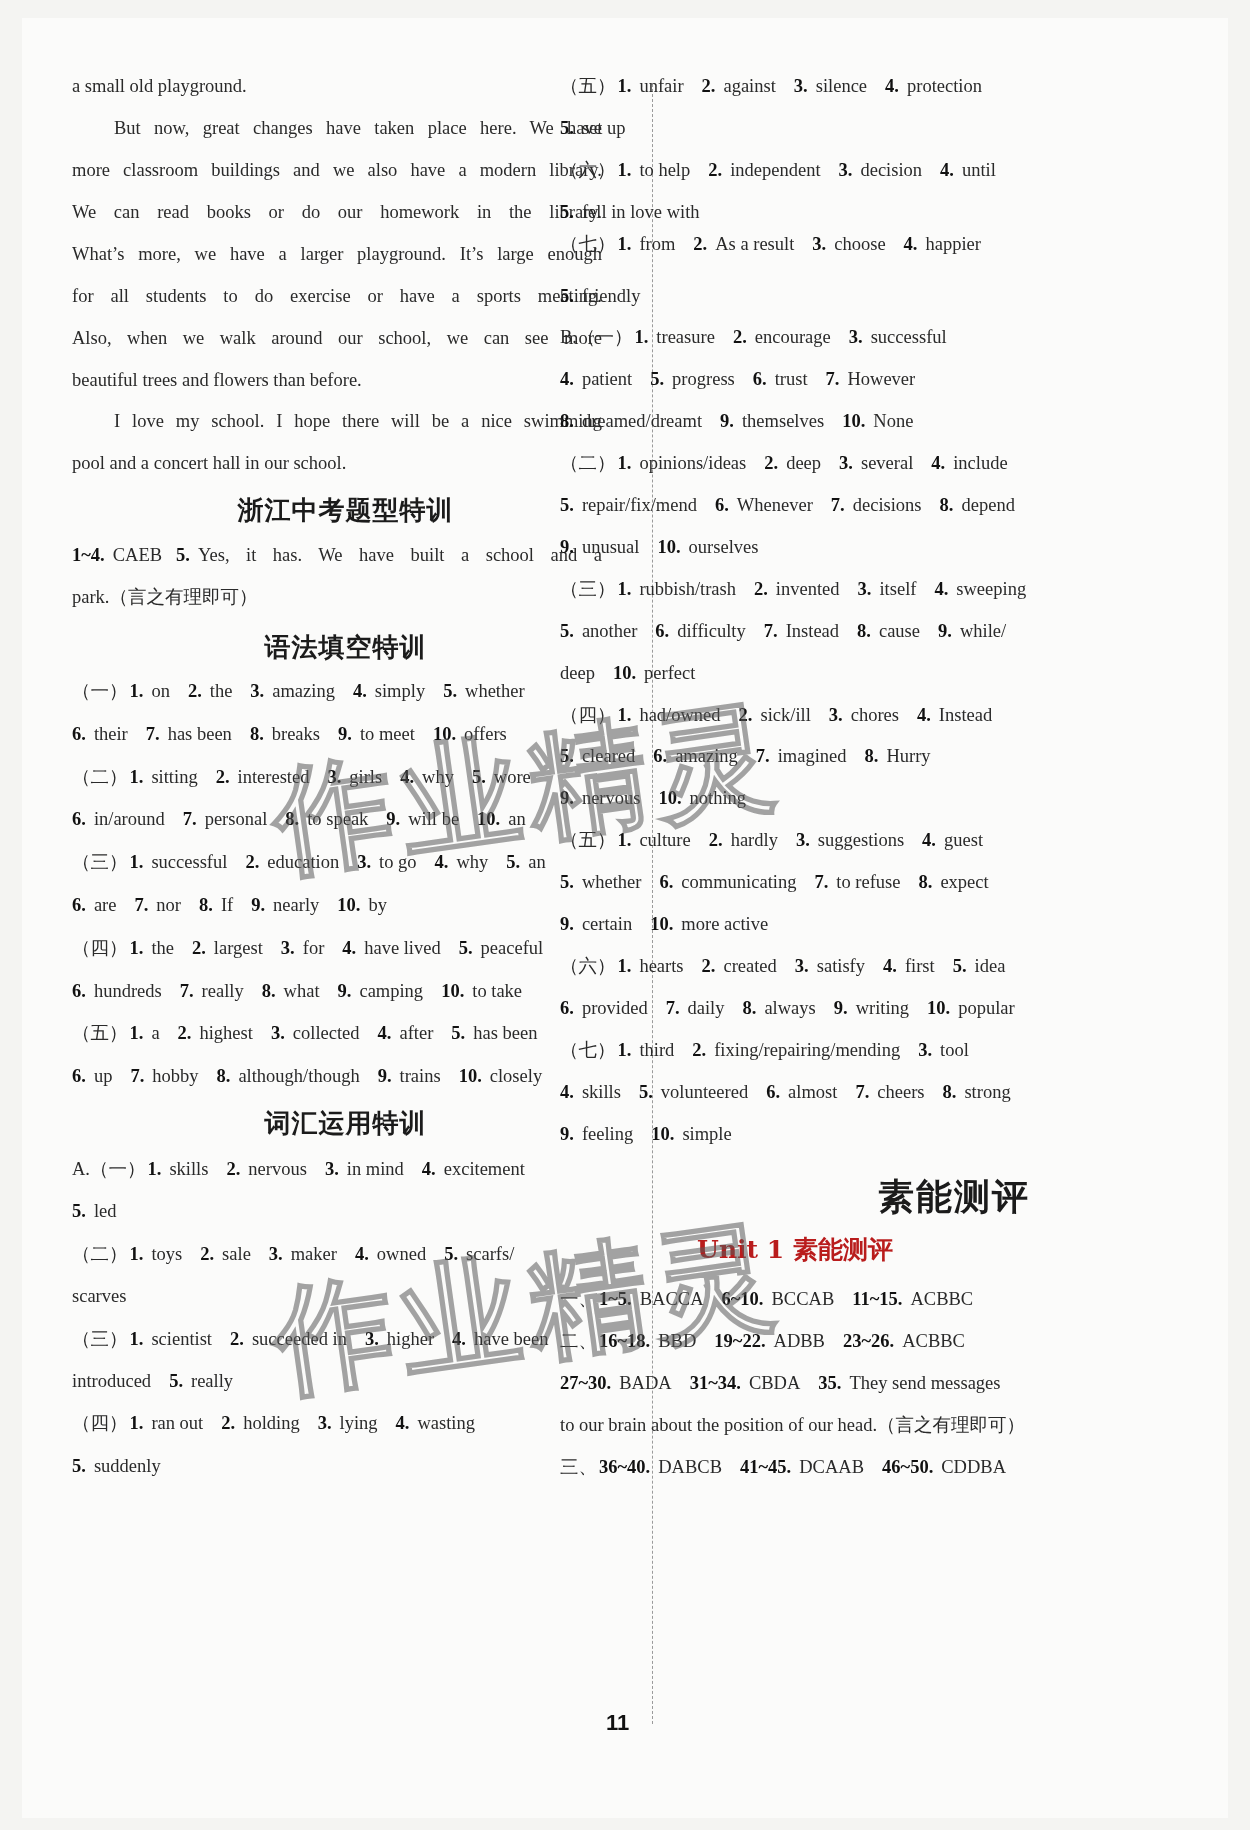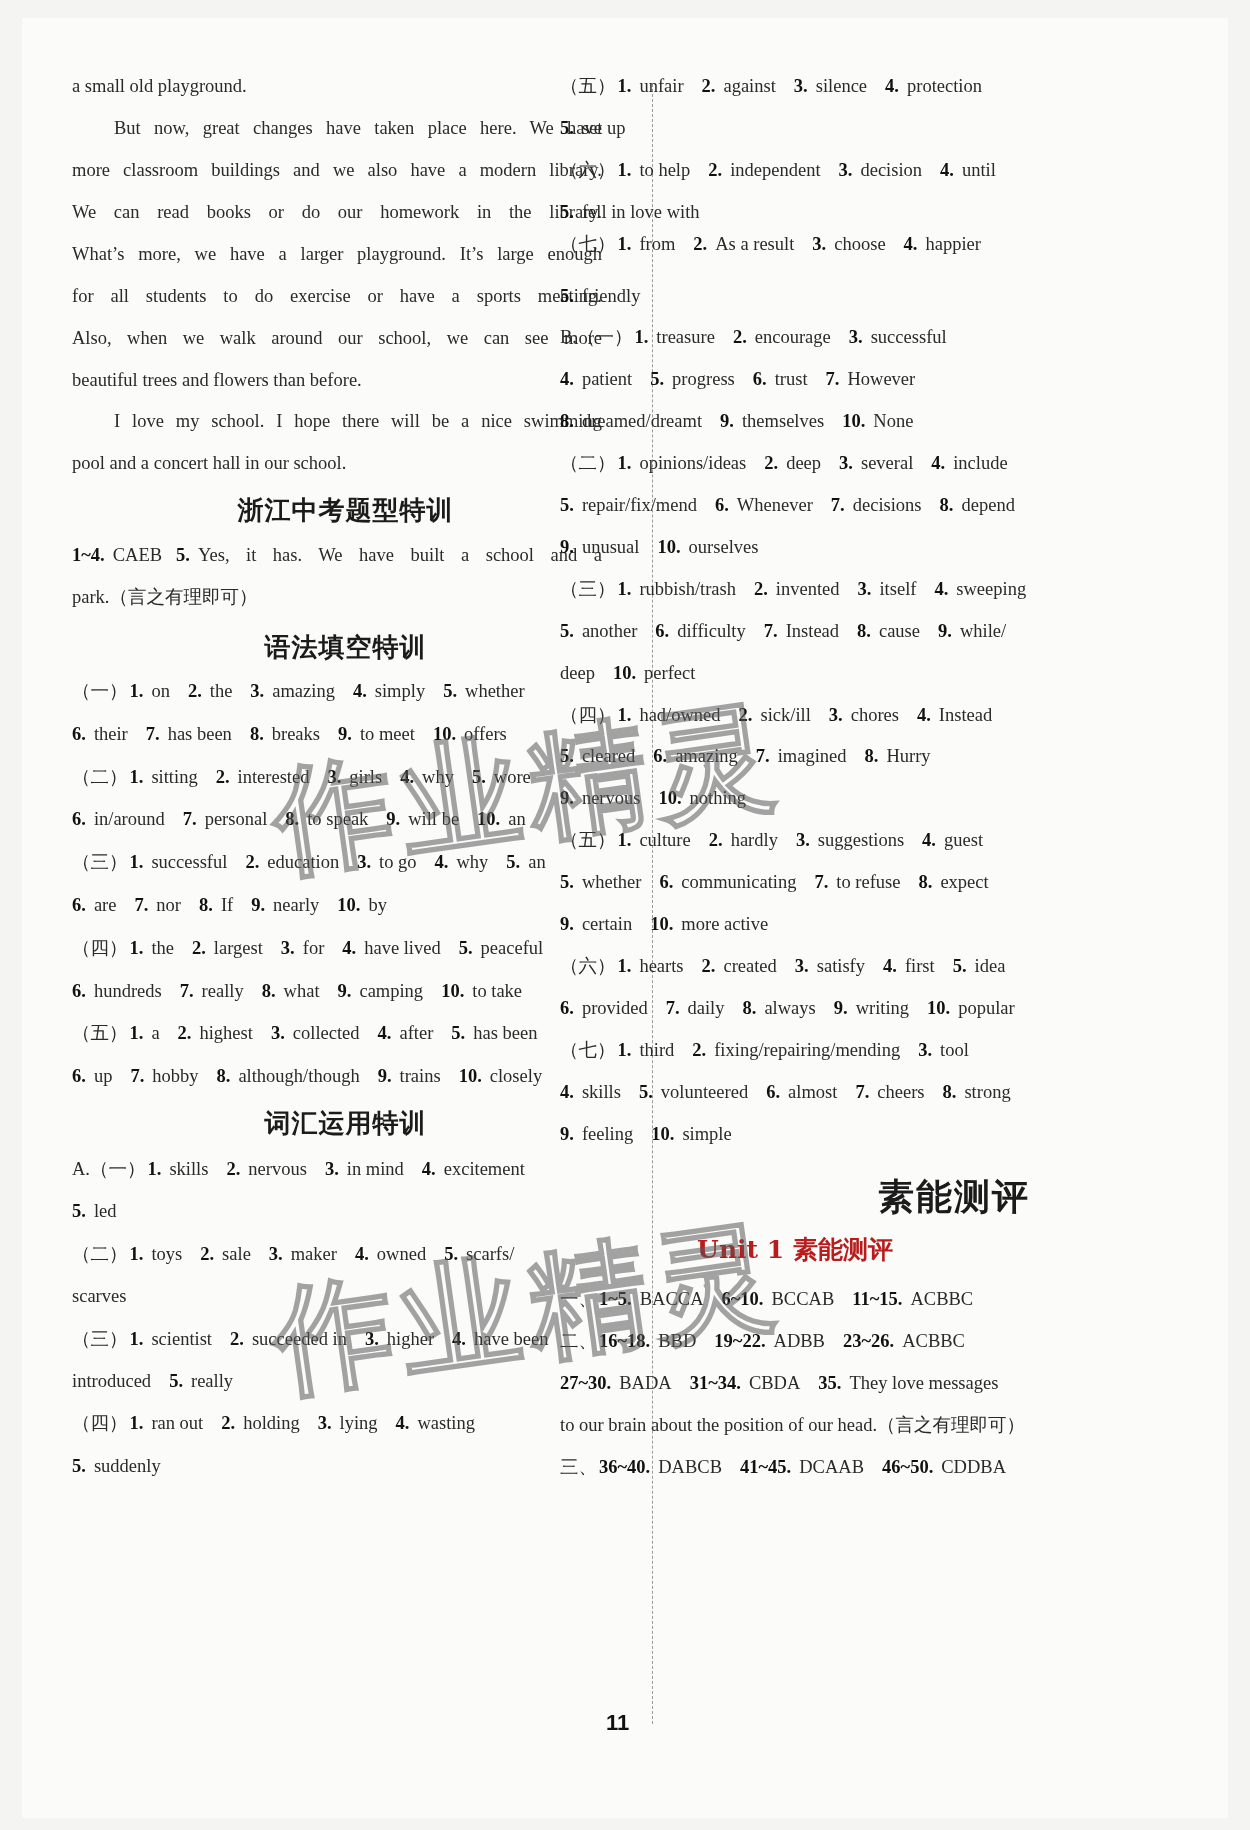--- a/index.html
+++ b/index.html
@@ -141,21 +141,21 @@
         <div class="line " style="top: 976.8px;"><span class="item"><span class="n">6.</span><span>provided</span></span><span class="item"><span class="n">7.</span><span>daily</span></span><span class="item"><span class="n">8.</span><span>always</span></span><span class="item"><span class="n">9.</span><span>writing</span></span><span class="item"><span class="n">10.</span><span>popular</span></span></div>
         <div class="line " style="top: 1018.7px;"><span class="tag">（七）</span><span class="item"><span class="n">1.</span><span>third</span></span><span class="item"><span class="n">2.</span><span>fixing/repairing/mending</span></span><span class="item"><span class="n">3.</span><span>tool</span></span></div>
         <div class="line " style="top: 1060.6px;"><span class="item"><span class="n">4.</span><span>skills</span></span><span class="item"><span class="n">5.</span><span>volunteered</span></span><span class="item"><span class="n">6.</span><span>almost</span></span><span class="item"><span class="n">7.</span><span>cheers</span></span><span class="item"><span class="n">8.</span><span>strong</span></span></div>
         <div class="line " style="top: 1102.5px;"><span class="item"><span class="n">9.</span><span>feeling</span></span><span class="item"><span class="n">10.</span><span>simple</span></span></div>
       </div>
     <div class="h1" style="top:1155px;">素能测评</div>
     <div class="h3" style="top:1215px;">Unit 1 素能测评</div>
     <div id="assess-lines">
         <div class="line " style="top: 1268px;"><span class="tag">一、</span><span class="item"><span class="n">1~5.</span><span>BACCA</span></span><span class="item"><span class="n">6~10.</span><span>BCCAB</span></span><span class="item"><span class="n">11~15.</span><span>ACBBC</span></span></div>
         <div class="line " style="top: 1310px;"><span class="tag">二、</span><span class="item"><span class="n">16~18.</span><span>BBD</span></span><span class="item"><span class="n">19~22.</span><span>ADBB</span></span><span class="item"><span class="n">23~26.</span><span>ACBBC</span></span></div>
-        <div class="line " style="top: 1352px;"><span class="item"><span class="n">27~30.</span><span>BADA</span></span><span class="item"><span class="n">31~34.</span><span>CBDA</span></span><span class="item"><span class="n">35.</span><span>They love messages</span></span></div>
+        <div class="line " style="top: 1352px;"><span class="item"><span class="n">27~30.</span><span>BADA</span></span><span class="item"><span class="n">31~34.</span><span>CBDA</span></span><span class="item"><span class="n">35.</span><span>They send messages</span></span></div>
         <div class="line " style="top: 1394px;"><span class="item"><span>to our brain about the position of our head.（言之有理即可）</span></span></div>
         <div class="line " style="top: 1436px;"><span class="tag">三、</span><span class="item"><span class="n">36~40.</span><span>DABCB</span></span><span class="item"><span class="n">41~45.</span><span>DCAAB</span></span><span class="item"><span class="n">46~50.</span><span>CDDBA</span></span></div>
       </div>
   </div>
 
   <div class="watermark" style="left:250px; top:690px;">作业精灵</div>
   <div class="watermark" style="left:250px; top:1210px;">作业精灵</div>
 </div>
 
 <div class="page-num">11</div>

